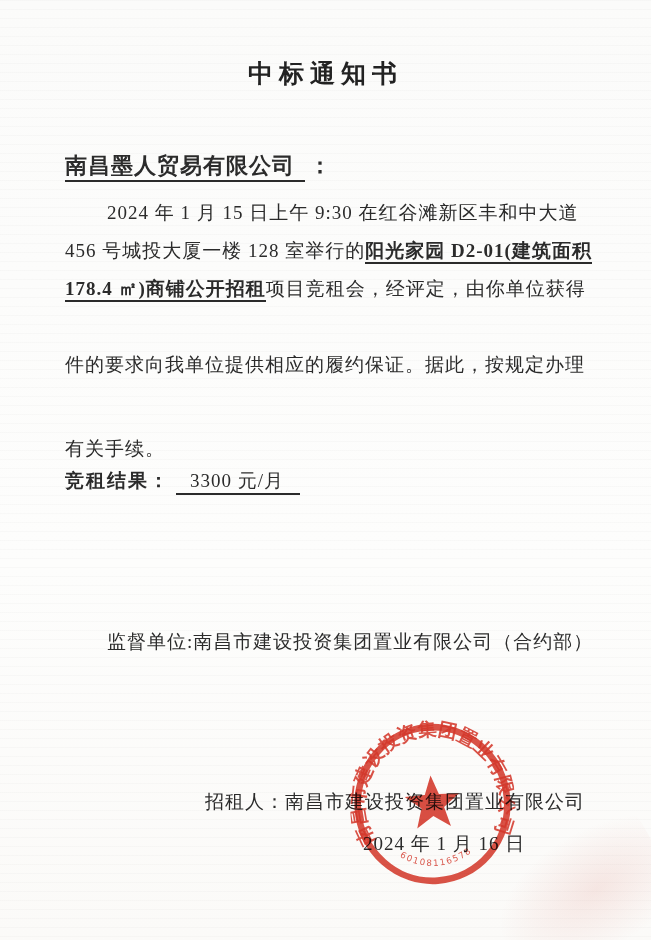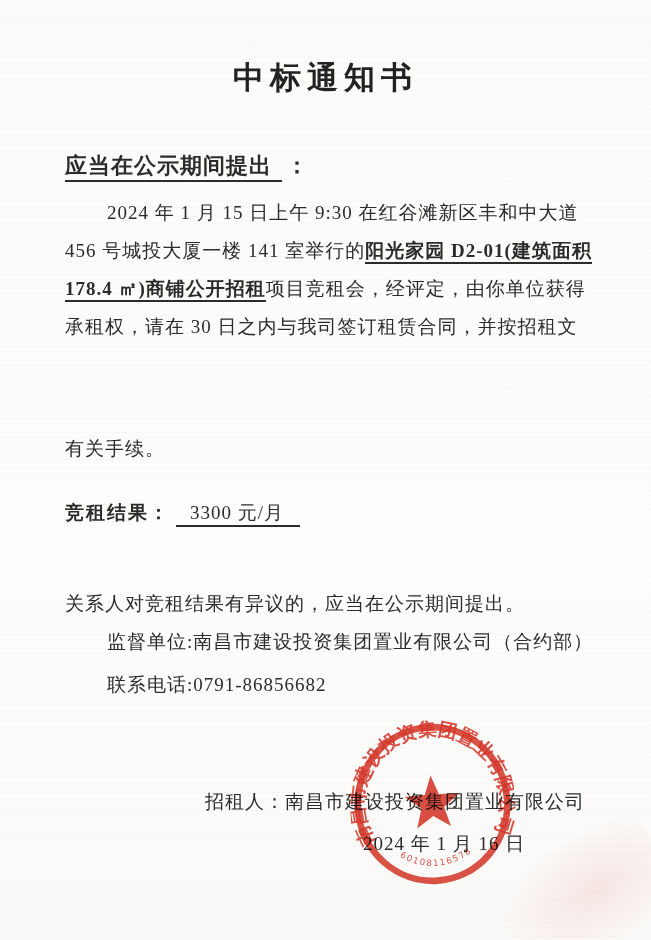--- a/index.html
+++ b/index.html
@@ -12,33 +12,33 @@
   }
   .page{
     position:relative;width:651px;height:940px;
     background:
       repeating-linear-gradient(180deg, rgba(120,120,120,0.035) 0 1px, rgba(0,0,0,0) 1px 9px),
       linear-gradient(180deg,#fbfbfa 0%, #fdfdfc 60%, #fbfaf8 100%);
   }
   .line{position:absolute;white-space:nowrap;font-size:19px;letter-spacing:1px;}
   .title{
     position:absolute;top:57px;left:0;width:651px;
-    text-align:center;font-size:31px;font-weight:bold;letter-spacing:6px;color:#222;
+    text-align:center;font-size:25px;font-weight:bold;letter-spacing:6px;color:#222;
   }
   .recipient{top:151px;left:65px;font-size:22px;font-weight:bold;}
   .recipient .name{border-bottom:2px solid #2b2b2b;padding-right:10px;padding-bottom:2px;}
   .recipient .colon{padding-left:4px;}
   .p1-l1{top:200px;left:107px;}
   .p1-l2{top:238px;left:65px;}
   .p1-l3{top:276px;left:65px;font-family:Liberation Serif, serif;}
   .p1-l4{top:314px;left:65px;}
   .p1-l5{top:352px;left:65px;}
   .p1-l6{top:390px;left:65px;margin-top:46px;}
   .u-bold{font-weight:bold;border-bottom:2px solid #2b2b2b;padding-bottom:1px;}
-  .result{top:468px;left:65px;margin-top:32px;}
+  .result{top:468px;left:65px;}
   .result .label{font-weight:bold;letter-spacing:2px;}
   .result .value{border-bottom:2px solid #2b2b2b;padding:0 16px 2px 14px;margin-left:6px;}
   .p2-l1{top:553px;left:107px;}
   .p2-l2{top:591px;left:65px;}
   .supervisor{top:629px;left:107px;}
   .phone{top:672px;left:107px;}
   .lessor{top:789px;left:205px;}
   .date{top:831px;left:363px;}
   .seal{
     position:absolute;left:350px;top:720px;width:165px;height:168px;
@@ -52,37 +52,35 @@
   }
 </style>
 </head>
 <body>
 
 <div class="page">
 
   <div class="title">中标通知书</div>
 
   <div class="line recipient">
-    <span class="name">应当在公示期间提出</span><span class="colon">：</span>
+    <span class="name">南昌墨人贸易有限公司</span><span class="colon">：</span>
   </div>
 
   <div class="line p1-l1">2024 年 1 月 15 日上午 9:30 在红谷滩新区丰和中大道</div>
-  <div class="line p1-l2"><span>456 号城投大厦一楼 141 室举行的</span><span class="u-bold">阳光家园 D2-01(建筑面积</span></div>
+  <div class="line p1-l2"><span>456 号城投大厦一楼 128 室举行的</span><span class="u-bold">阳光家园 D2-01(建筑面积</span></div>
   <div class="line p1-l3"><span class="u-bold">178.4 ㎡)商铺公开招租</span><span>项目竞租会，经评定，由你单位获得</span></div>
-  <div class="line p1-l4">承租权，请在 30 日之内与我司签订租赁合同，并按招租文</div>
+  <div class="line p1-l5">件的要求向我单位提供相应的履约保证。据此，按规定办理</div>
   <div class="line p1-l6">有关手续。</div>
 
   <div class="line result">
     <span class="label">竞租结果：</span><span class="value">3300 元/月</span>
   </div>
 
-  <div class="line p2-l2">关系人对竞租结果有异议的，应当在公示期间提出。</div>
 
   <div class="line supervisor">监督单位:南昌市建设投资集团置业有限公司（合约部）</div>
-  <div class="line phone">联系电话:0791-86856682</div>
 
   <div class="line lessor">
     <span>招租人：</span><span>南昌市建设投资集团置业有限公司</span>
   </div>
   <div class="line date">2024 年 1 月 16 日</div>
 
   <svg class="seal" viewBox="-80 -82 160 164" xmlns="http://www.w3.org/2000/svg">
     <defs>
       <path id="sealTopArc" d="M -60.5 28.2 A 66.8 66.8 0 1 1 60.5 28.2" fill="none"></path>
       <path id="sealBottomArc" d="M -38 47 A 60.5 60.5 0 0 0 38 47" fill="none"></path>

